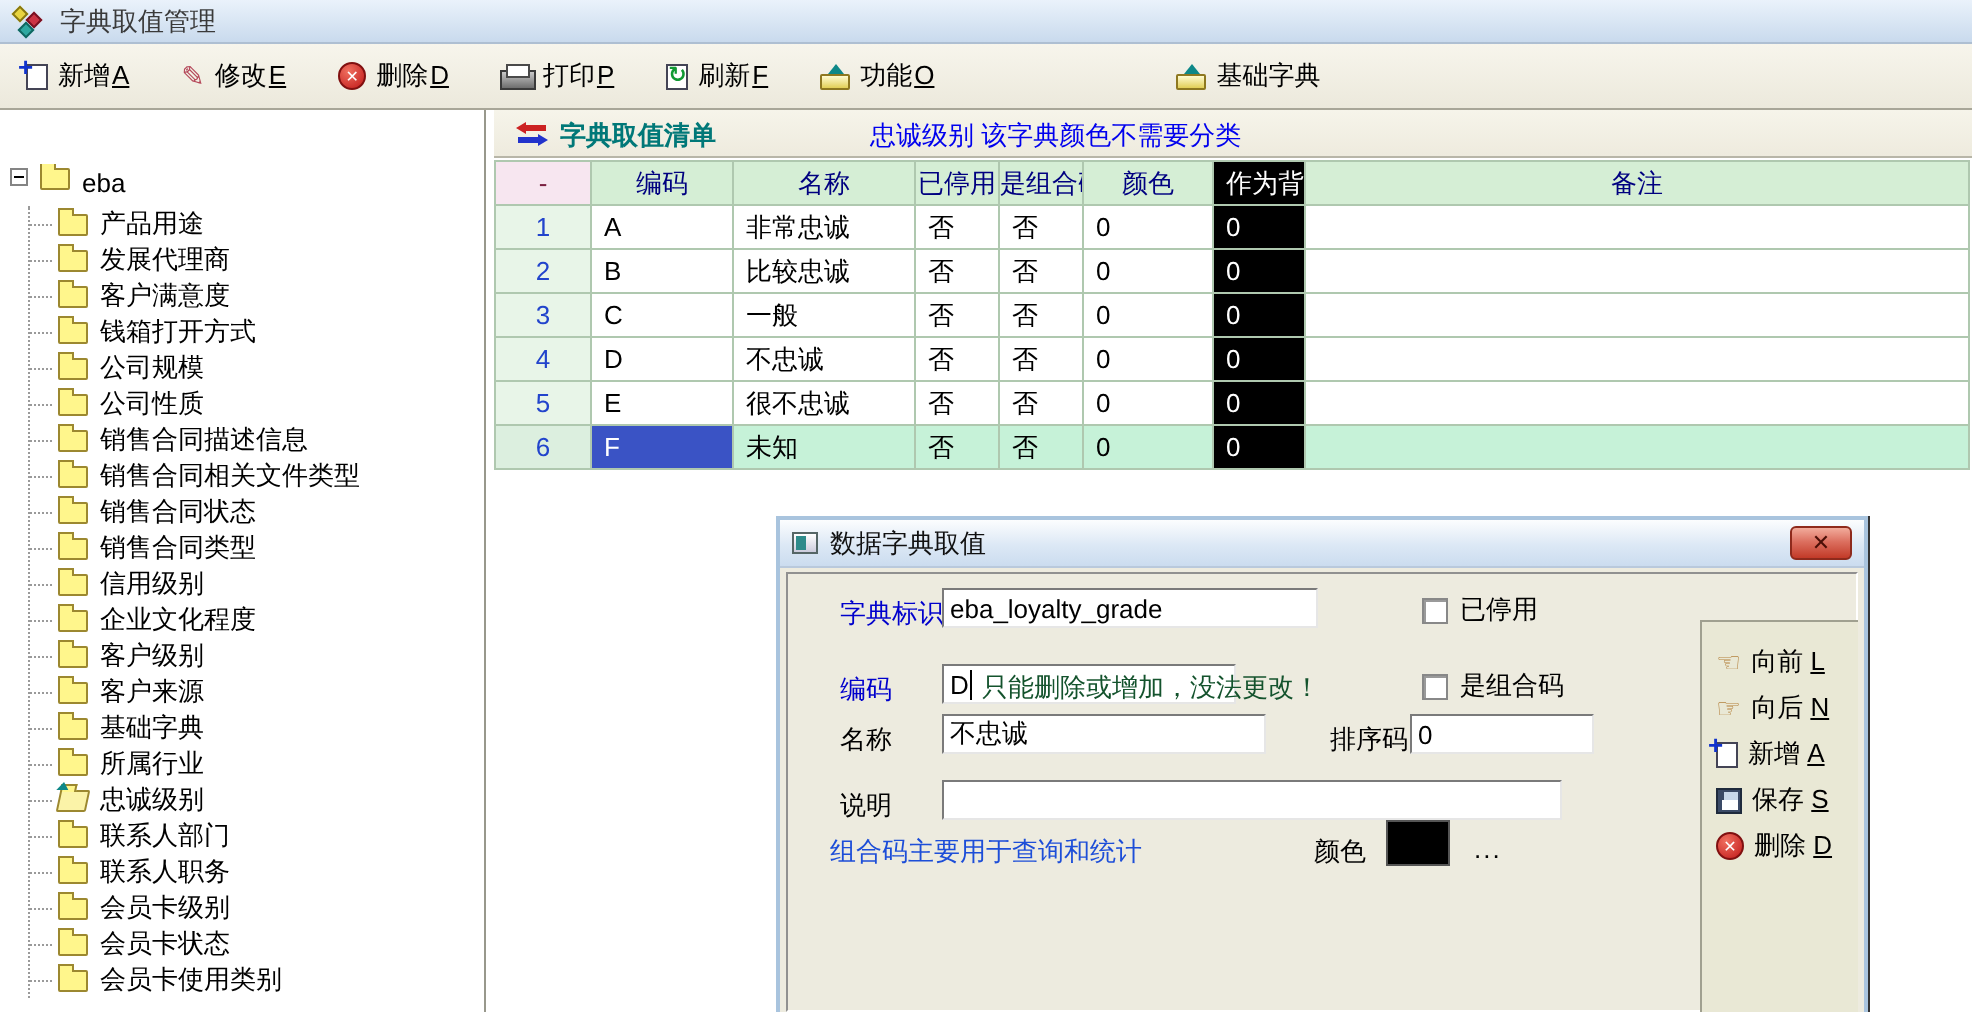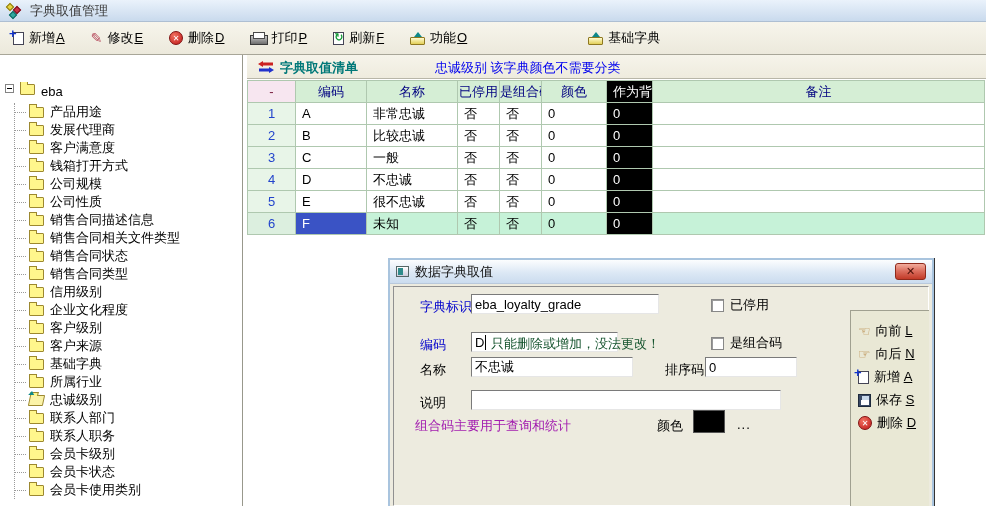--- a/index.html
+++ b/index.html
@@ -113,21 +113,21 @@
   .f-code { left:81px; top:48px; width:147px; }
   .caret { position:absolute; left:95px; top:51px; width:1px; height:15px; background:#000; }
   .f-warning { position:absolute; left:101px; top:51px; color:#14532d; white-space:nowrap; }
   .f-combo { position:absolute; left:321px; top:50px; display:flex; align-items:center; gap:6px; }
   .f-name-label { left:30px; top:77px; }
   .f-name { left:81px; top:73px; width:162px; }
   .f-sort-label { left:275px; top:77px; }
   .f-sort { left:315px; top:73px; width:92px; }
   .f-desc-label { left:30px; top:110px; }
   .f-desc { left:81px; top:106px; width:310px; }
-  .f-hint { position:absolute; left:25px; top:133px; color:#a21caf; }
+  .f-hint { position:absolute; left:25px; top:133px; color:#1d4ed8; }
   .f-color-label { left:267px; top:133px; }
   .swatch { position:absolute; left:303px; top:126px; width:32px; height:23px; border:1px solid #555; }
   .dots { position:absolute; left:347px; top:133px; letter-spacing:1px; }
   .cb { width:13px; height:13px; background:#fff; border:1px solid #888;
     box-shadow:inset 1px 1px 0 #9a9a9a, inset -1px -1px 0 #fff; flex:none; }
 
   .btnpanel { position:absolute; right:3px; top:26px; bottom:0; width:79px;
     background:#E9E8D5; border-left:1px solid #A0A090; border-top:1px solid #A0A090;
     display:flex; flex-direction:column; padding-top:12px; gap:7px; align-items:flex-start; }
   .sbtn { display:flex; align-items:center; gap:5px; padding-left:7px; height:16px; white-space:nowrap; }

